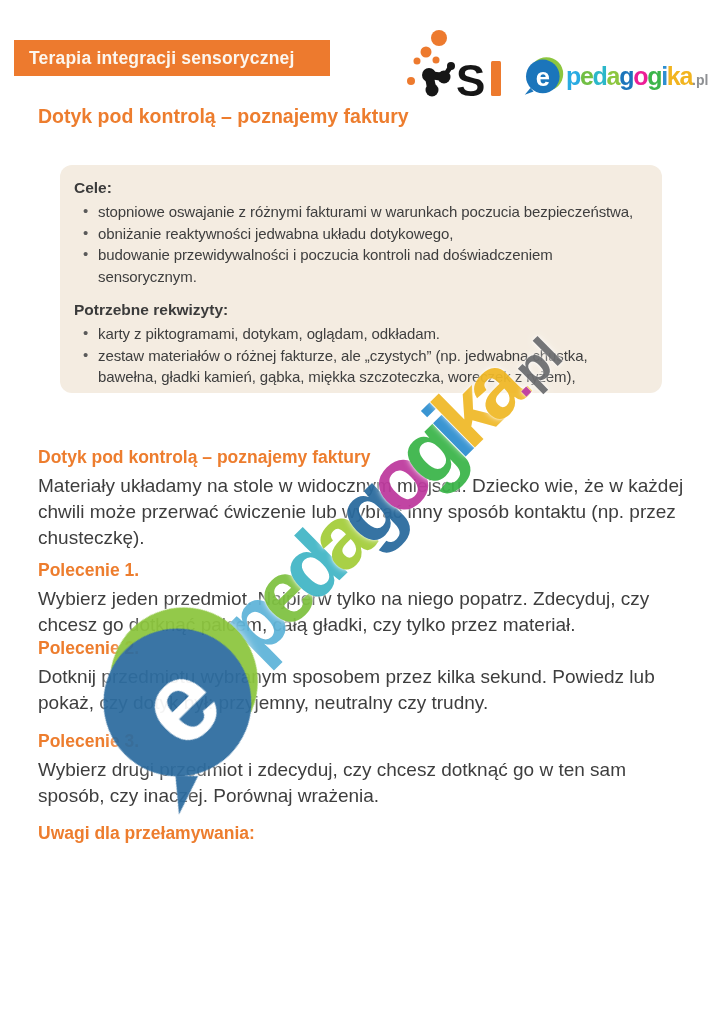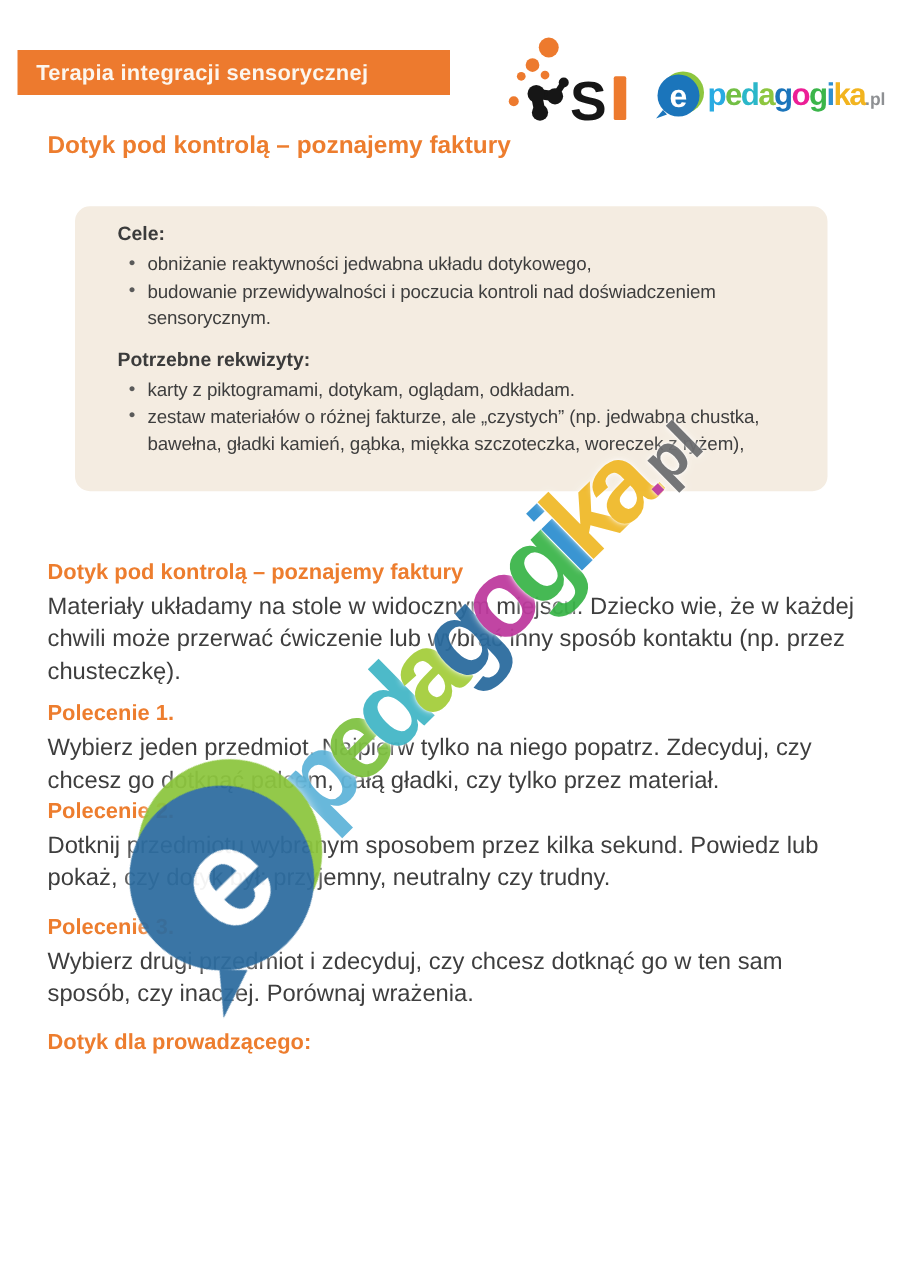--- a/index.html
+++ b/index.html
@@ -5,41 +5,41 @@
   :root{
     --accent:#ED7A2E; --title:#ED7D2E; --box_bg:#F4ECE1; --text:#3E3E3E; --banner_text:#FCF6EE;
   }
   html,body{margin:0;padding:0;background:#fff;}
   .page{
     position:relative; width:723px; height:1023px; overflow:hidden; background:#fff;
     font-family:"Liberation Sans", sans-serif; color:var(--text,#3E3E3E);
   }
   
   .banner{
-    position:absolute; left:14px; top:40px; width:346px; height:36px;
+    position:absolute; left:14px; top:40px; width:316px; height:36px;
     background:var(--accent,#ED7A2E); color:var(--banner_text,#FCF6EE);
     font-weight:700; font-size:17.5px; line-height:36px; padding-left:15px;
     box-sizing:border-box; letter-spacing:.2px;
   }
   .rsi-logo{position:absolute; left:398px; top:28px; width:110px; height:72px;}
   .eped-logo{position:absolute; left:524px; top:54px; height:44px; display:flex; align-items:center;}
   .eped-logo .e-mark{width:40px; height:40px; margin-right:2px; flex:none;}
   .letters{font-weight:700;}
   .eped-logo .letters{font-size:25px; letter-spacing:-1.3px; line-height:1;}
   .letters .small{font-size:.56em; letter-spacing:0;}
   
   .page-title{
     position:absolute; left:38px; top:105px; margin:0;
     font-size:19.5px; font-weight:700; color:var(--title,#ED7D2E);
   }
   
   .info-box{
     position:absolute; left:60px; top:165px; width:602px; height:228px;
     background:var(--box_bg,#F4ECE1); border-radius:12px;
-    padding:14px 34px; box-sizing:border-box;
+    padding:14px 14px; box-sizing:border-box;
   }
   .box-heading{margin:0 0 4px; font-size:15.5px; font-weight:700; color:#3B3B3B;}
   .info-box ul{list-style:none; margin:0 0 14px; padding:0 0 0 9px;}
   .info-box li{
     position:relative; font-size:15px; line-height:21.5px; padding-left:15px;
     letter-spacing:-0.1px; color:var(--text,#3E3E3E);
   }
   .info-box li::before{content:"•"; position:absolute; left:0; top:-1px; color:#5a5a5a;}
   
   .doc-section{position:absolute; left:38px; width:658px;}
@@ -98,20 +98,21 @@
       <text x="47" y="74" text-anchor="middle" font-family="Liberation Sans, sans-serif" font-size="64" font-weight="bold" fill="#ffffff">e</text>
     </svg>
     <span class="letters"><span style="color: rgb(41, 171, 226);">p</span><span style="color: rgb(114, 191, 68);">e</span><span style="color: rgb(43, 183, 201);">d</span><span style="color: rgb(141, 198, 63);">a</span><span style="color: rgb(27, 117, 187);">g</span><span style="color: rgb(236, 30, 150);">o</span><span style="color: rgb(59, 181, 74);">g</span><span style="color: rgb(46, 143, 208);">i</span><span style="color: rgb(242, 180, 31);">k</span><span style="color: rgb(242, 180, 31);">a</span><span class="small" style="color: rgb(142, 144, 147);">.</span><span class="small" style="color: rgb(142, 144, 147);">p</span><span class="small" style="color: rgb(142, 144, 147);">l</span></span>
   </div>
 
   <h1 class="page-title">Dotyk pod kontrolą – poznajemy faktury</h1>
 
   <div class="info-box">
     <p class="box-heading">Cele:</p>
     <ul>
+      <li>stopniowe oswajanie z różnymi fakturami w warunkach poczucia bezpieczeństwa,</li>
       <li>obniżanie reaktywności jedwabna układu dotykowego,</li>
       <li>budowanie przewidywalności i poczucia kontroli nad doświadczeniem sensorycznym.</li>
     </ul>
     <p class="box-heading">Potrzebne rekwizyty:</p>
     <ul>
       <li>karty z piktogramami, dotykam, oglądam, odkładam.</li>
       <li>zestaw materiałów o różnej fakturze, ale „czystych” (np. jedwabna chustka, bawełna, gładki kamień, gąbka, miękka szczoteczka, woreczek z ryżem),</li>
     </ul>
   </div>
 
@@ -129,21 +130,21 @@
     <h2>Polecenie 2.</h2>
     <p>Dotknij przedmiotu wybranym sposobem przez kilka sekund. Powiedz lub pokaż, czy dotyk był: przyjemny, neutralny czy trudny.</p>
   </section>
 
   <section class="doc-section" id="sec-p3">
     <h2>Polecenie 3.</h2>
     <p>Wybierz drugi przedmiot i zdecyduj, czy chcesz dotknąć go w ten sam sposób, czy inaczej. Porównaj wrażenia.</p>
   </section>
 
   <section class="doc-section" id="sec-uwagi">
-    <h2>Dotyk dla prowadzącego:</h2>
+    <h2>Uwagi dla przełamywania:</h2>
   </section>
 
   <div class="watermark">
     <svg class="e-mark" viewBox="0 0 100 100" xmlns="http://www.w3.org/2000/svg">
       <circle cx="57" cy="46" r="42" fill="#8DC63F"></circle>
       <circle cx="46" cy="52" r="42" fill="#2E6DA0"></circle>
       <path d="M16 81 L2 98 L25 90 Z" fill="#2E6DA0"></path>
       <text x="46" y="75" text-anchor="middle" font-family="Liberation Sans, sans-serif" font-size="64" font-weight="bold" fill="#ffffff">e</text>
     </svg>
     <span class="letters"><span style="color: rgb(95, 180, 217);">p</span><span style="color: rgb(127, 194, 65);">e</span><span style="color: rgb(66, 182, 198);">d</span><span style="color: rgb(164, 206, 59);">a</span><span style="color: rgb(42, 107, 158);">g</span><span style="color: rgb(190, 58, 158);">o</span><span style="color: rgb(59, 181, 74);">g</span><span style="color: rgb(46, 143, 208);">i</span><span style="color: rgb(240, 185, 41);">k</span><span style="color: rgb(240, 185, 41);">a</span><span class="small" style="color: rgb(190, 58, 158);">.</span><span class="small" style="color: rgb(109, 110, 113);">p</span><span class="small" style="color: rgb(109, 110, 113);">l</span></span>

